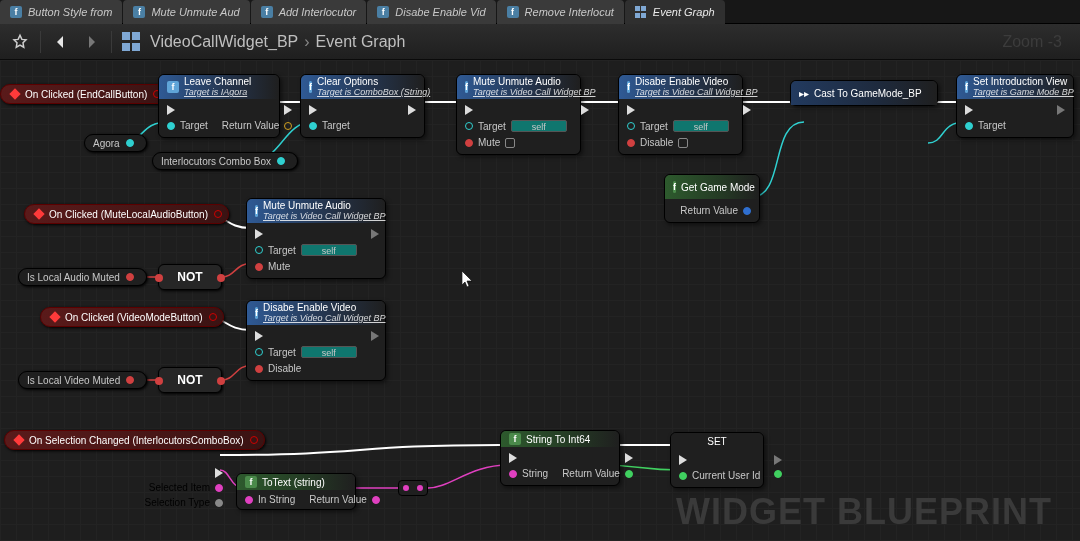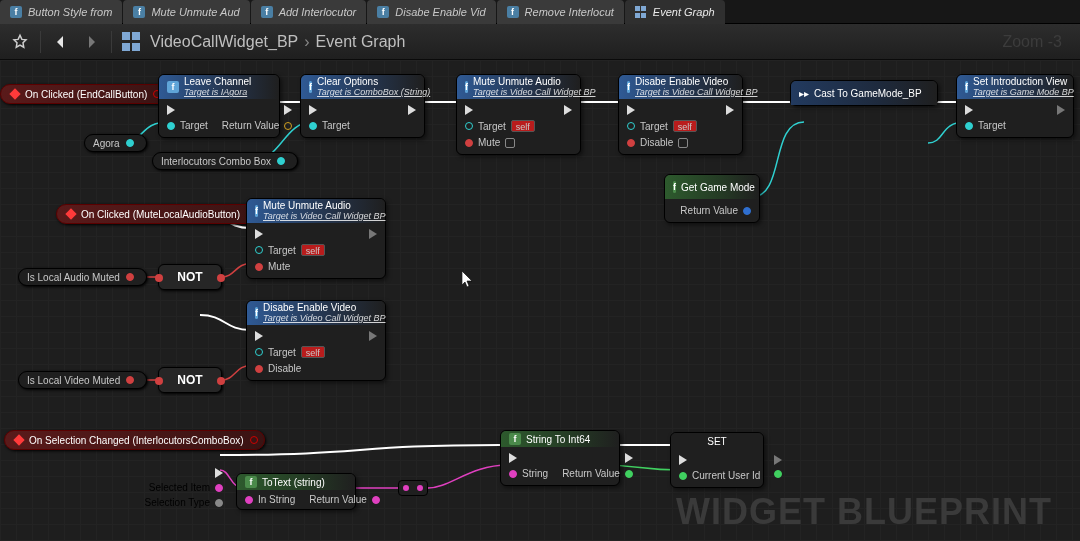--- a/index.html
+++ b/index.html
@@ -77,21 +77,21 @@
   .pin { width: 8px; height: 8px; border-radius: 50%; border: 1px solid; }
   .pin.cyan   { background: #2fd0d0; border-color: #2fd0d0; }
   .pin.cyan-h { background: transparent; border-color: #2fd0d0; }
   .pin.red    { background: #d04040; border-color: #d04040; }
   .pin.blue   { background: #2f6fd0; border-color: #2f6fd0; }
   .pin.blue-h { background: transparent; border-color: #2f6fd0; }
   .pin.green  { background: #40d060; border-color: #40d060; }
   .pin.pink   { background: #e040c0; border-color: #e040c0; }
   .pin.gray   { background: #888; border-color: #888; }
   .pin.orange-h { background: transparent; border-color: #d0a020; }
-  .chip { height: 12px; padding: 0 4px; line-height: 12px; background: #b91c1c; border: 1px solid #555; border-radius: 2px; font-size: 9px; }
+  .chip { height: 12px; padding: 0 20px; line-height: 12px; background: #0f766e; border: 1px solid #555; border-radius: 2px; font-size: 9px; }
   .box  { width: 10px; height: 10px; border: 1px solid #888; border-radius: 2px; }
 
   
   .evt {
     position: absolute; height: 20px; display: flex; align-items: center; gap: 6px;
     padding: 0 6px 0 10px; border: 1px solid #5a0000; border-radius: 10px;
     background: linear-gradient(90deg,#5a1a1a,#3a1313); color: #fff; font-size: 10px;
     box-shadow: 1px 1px 3px #000;
   }
   .evt .diamond { width: 8px; height: 8px; background: #ff3a3a; transform: rotate(45deg); }
@@ -392,21 +392,21 @@
     <div class="node-body">
         <div class="col right" style="width:100%;">
           <div class="row right">
             <span class="pin blue"></span>
             <span>Return Value</span>
           </div>
         </div>
       </div>
   </div>
 
-  <div class="evt" style="left:56px;top:144px;border-radius:10px;">
+  <div class="evt" style="left:24px;top:144px;border-radius:10px;">
     <span class="diamond"></span>
       <span>On Clicked (MuteLocalAudioButton)</span>
       <span class="dot"></span>
   </div>
   <div class="var-pill" style="left:18px;top:208px;">
       <span>Is Local Audio Muted</span>
       <span class="pin red"></span>
     </div>
   <div class="not-node" style="left:158px;top:204px;">
       <span class="lp"></span>
@@ -438,20 +438,25 @@
           </div>
       </div>
       <div class="col right">
           <div class="row right">
             <span class="exec hollow"></span>
           </div>
         </div>
     </div>
   </div>
 
+  <div class="evt" style="left:40px;top:247px;">
+    <span class="diamond"></span>
+      <span>On Clicked (VideoModeButton)</span>
+      <span class="dot"></span>
+  </div>
   <div class="var-pill" style="left:18px;top:311px;">
       <span>Is Local Video Muted</span>
       <span class="pin red"></span>
     </div>
   <div class="not-node" style="left:158px;top:307px;">
       <span class="lp"></span>
       <span>NOT</span>
       <span class="rp"></span>
     </div>
 

